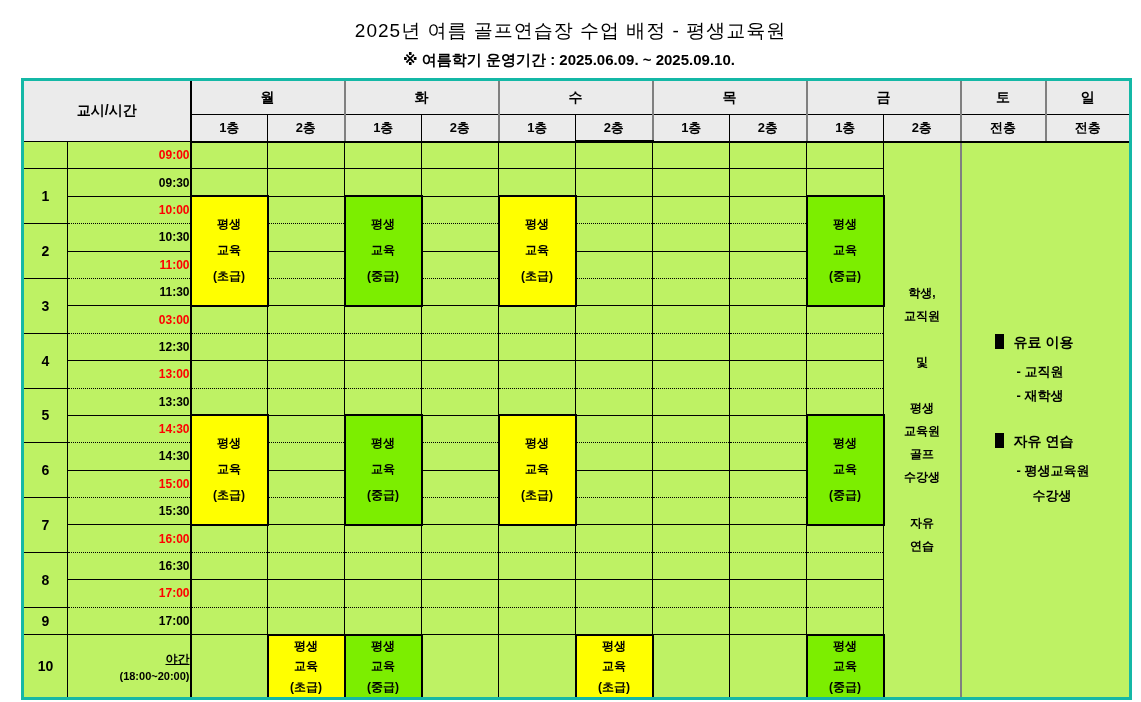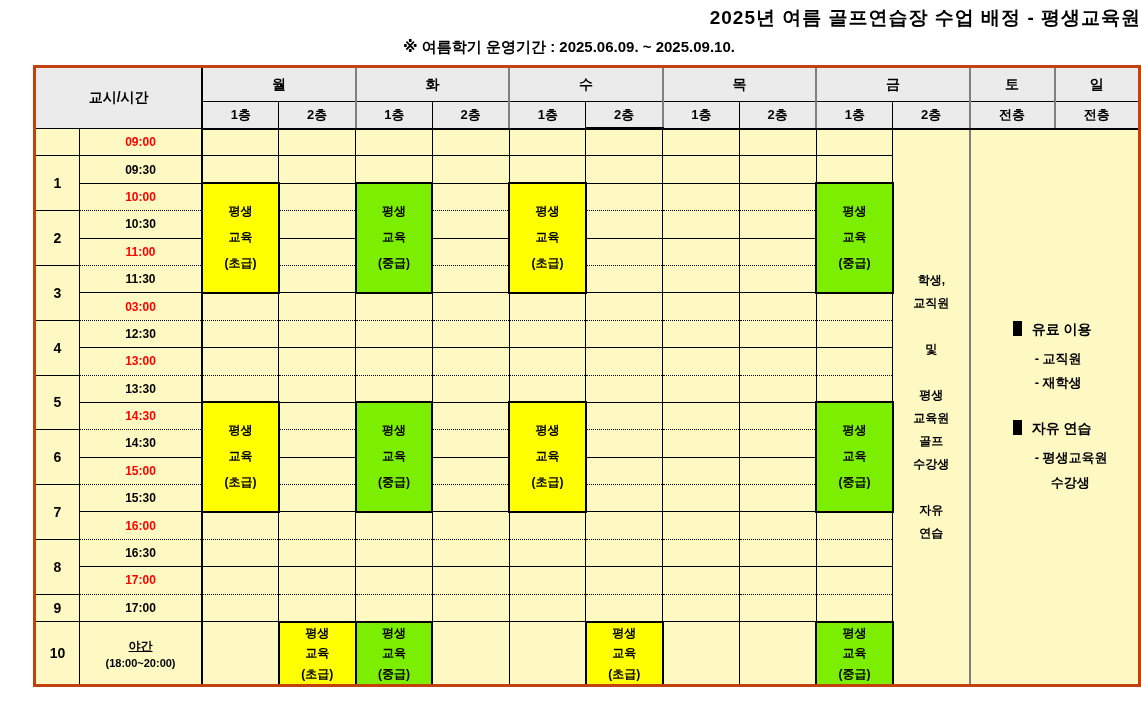--- a/index.html
+++ b/index.html
@@ -1,64 +1,64 @@
 <!DOCTYPE html>
 <html style="--c-beginner: #FFFF00; --c-intermediate: #7CEE00; --c-time_highlight: #FF0000; --c-group_divider: #808080; --c-header_bg: #EBEBEB;"><head>
 <meta charset="utf-8">
 <style>
   html,body{margin:0;padding:0;}
   body{
     width:1141px;height:702px;background:#fff;overflow:hidden;
     font-family:"Liberation Sans","DejaVu Sans",sans-serif;color:#000;
   }
   .page-title{
-    text-align:right;font-size:19px;font-weight:bold;letter-spacing:1px;
-    padding-top:5px;
+    text-align:center;font-size:19px;font-weight:normal;letter-spacing:1px;
+    padding-top:18px;
   }
   .note-row{
     width:1108px;margin:7px 0 8px 15px;text-align:center;
     font-size:15px;font-weight:bold;
   }
   table.tt{
-    border-collapse:collapse;table-layout:fixed;margin-left:33px;
-    border:3px solid #c2410c;background:#fef9c3;
+    border-collapse:collapse;table-layout:fixed;margin-left:21px;
+    border:3px solid #14b8a6;background:#bef264;
   }
   th,td{padding:0;overflow:hidden;}
   thead th{
     background:var(--c-header_bg,#EBEBEB);font-size:14px;font-weight:bold;
     border-left:1px solid #000;vertical-align:middle;text-align:center;
   }
   tr.h1 th{border-bottom:1px solid #000;height:33px;}
   tr.h2 th{border-bottom:2px solid #000;height:25px;font-size:13px;}
   th.corner{border-bottom:2px solid #000;font-size:14px;}
   th.grp,th.gl{border-left:2px solid var(--c-group_divider,#808080);}
   th.b0{border-left:2px solid #000;}
   tr.h2 th.ul{border-bottom:3px solid #000;}
   tbody td{
     border-left:1px solid #000;font-weight:bold;text-align:center;
     vertical-align:middle;
   }
   tbody tr{height:27.4px;}
   tr.rs > td{border-bottom:1px solid #000;}
   tr.rd > td{border-bottom:1px dotted #000;}
   tbody td.p{font-size:14px;}
-  tbody td.t{font-size:12px;}
+  tbody td.t{font-size:12px;text-align:right;}
   tbody td.t.red{color:var(--c-time_highlight,#FF0000);}
   td.d0{border-left:2px solid #000;}
   tr > td.blk{
     border:2px solid #000;font-size:12px;line-height:2.15;white-space:pre-line;
   }
   td.blk.y{background:var(--c-beginner,#FFFF00);}
   td.blk.g{background:var(--c-intermediate,#7CEE00);}
   tr.night{height:64px;}
   tr.night > td.blk{line-height:1.72;}
   td.side{font-size:12px;line-height:1.92;white-space:pre-line;}
   td.legend{
     border-left:2px solid var(--c-group_divider,#808080);
-    text-align:left;vertical-align:middle;padding-left:42px;
+    text-align:left;vertical-align:middle;padding-left:33px;
   }
   .lg-title{font-size:14px;font-weight:bold;margin:2px 0 8px 0;}
   .lg-item{font-size:13px;font-weight:bold;padding-left:22px;line-height:1.9;}
   .lg-item2{padding-left:38px;}
   .lg-gap{height:22px;}
   .bullet{
     display:inline-block;width:9px;height:15px;background:#000;
     margin-right:10px;vertical-align:-2px;
   }
   .night-label{font-size:12px;font-weight:bold;text-decoration:underline;}

